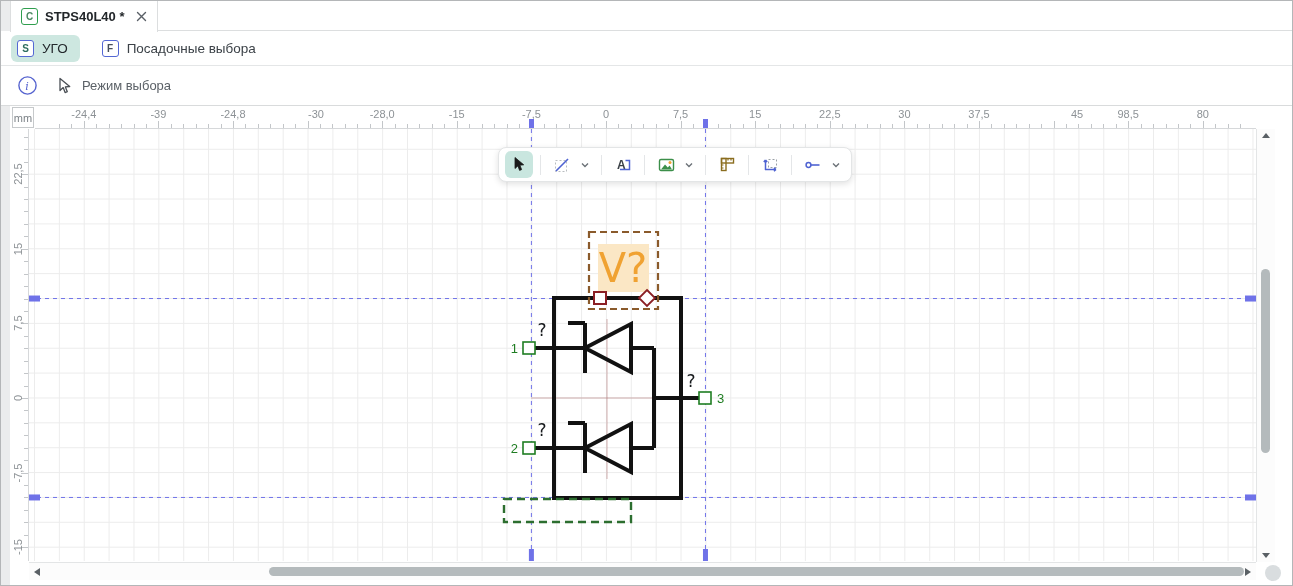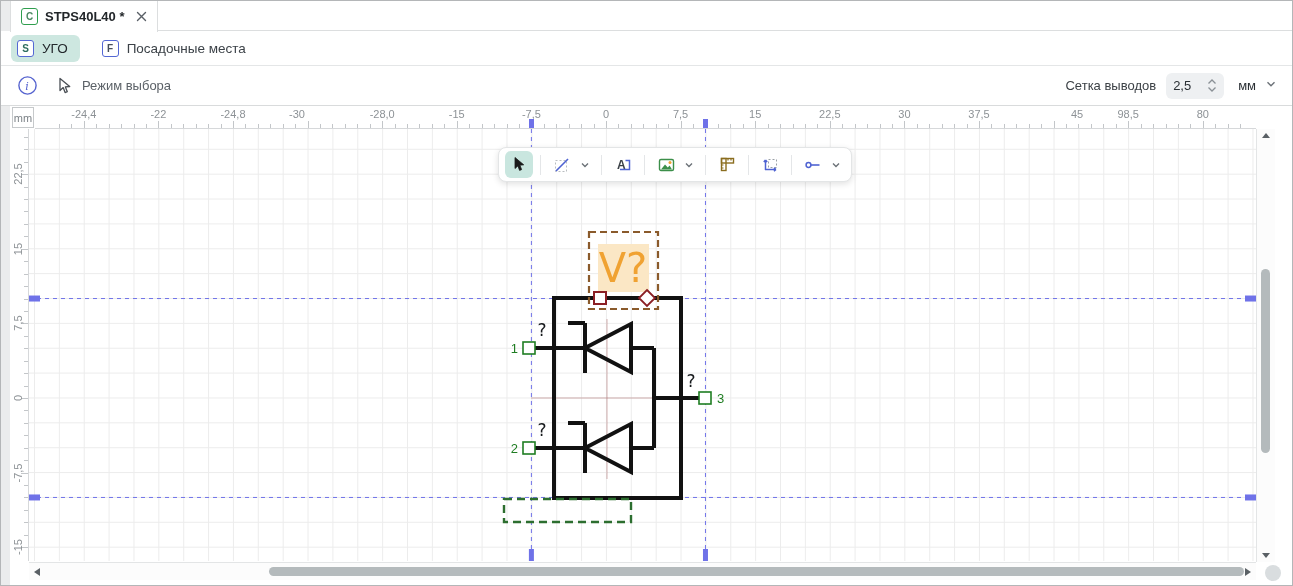--- a/index.html
+++ b/index.html
@@ -85,58 +85,38 @@
     </div>
   </div>
 
   <div class="modebar">
     <div class="mode-chip">
       <span class="letter-chip chip-s">S</span>
       <span class="mode-label">УГО</span>
     </div>
     <div class="mode-plain">
       <span class="letter-chip chip-f">F</span>
-      <span class="mode-label">Посадочные места</span>
+      <span class="mode-label">Посадочные выбора</span>
     </div>
   </div>
 
   <div class="toolrow">
     <span class="info">
       <svg width="21" height="21" viewBox="0 0 21 21">
           <circle cx="10.5" cy="10.5" r="8.6" fill="none" stroke="#5563cf" stroke-width="1.4"></circle>
           <text x="10" y="14.5" font-size="11" font-style="italic" font-family="DejaVu Serif, serif" fill="#5563cf" text-anchor="middle">i</text>
         </svg>
     </span>
     <span class="cursor">
       <svg width="17" height="18" viewBox="0 0 17 18">
           <path d="M4 1.5 L4 13.5 L7.2 10.6 L9.1 15.6 L11.3 14.7 L9.4 9.9 L13.7 9.5 Z" fill="#fff" stroke="#4a4f55" stroke-width="1.3" stroke-linejoin="round"></path>
         </svg>
     </span>
     <span class="mode-text">Режим выбора</span>
 
-    <div class="right-group">
-      <span class="grid-label">Сетка выводов</span>
-      <div class="grid-input-box">
-        <input readonly="" value="2,5" style="">
-        <span class="stepper">
-          <svg width="10" height="6" viewBox="0 0 10 6">
-              <polyline points="1.5,4.5 5,1 8.5,4.5" fill="none" stroke="#8a9096" stroke-width="1.3"></polyline>
-            </svg>
-          <svg width="10" height="6" viewBox="0 0 10 6">
-              <polyline points="1.5,1.5 5,5 8.5,1.5" fill="none" stroke="#8a9096" stroke-width="1.3"></polyline>
-            </svg>
-        </span>
-      </div>
-      <span class="unit-label">мм</span>
-      <span>
-        <svg width="14" height="14" viewBox="0 0 16 16">
-            <polyline points="4,6 8,10 12,6" fill="none" stroke="#6b7177" stroke-width="1.6"></polyline>
-          </svg>
-      </span>
-    </div>
   </div>
 
   <div class="side-gutter"></div>
   <div class="ruler-corner">mm</div>
   <div class="ruler-h" id="rulerH">
       <div class="tick" style="left: 23.9315px; height: 4px;"></div>
       <div class="tick" style="left: 36.3649px; height: 4px;"></div>
       <div class="tick" style="left: 48.7983px; height: 7px;"></div>
       <div class="tick" style="left: 61.2316px; height: 4px;"></div>
       <div class="tick" style="left: 73.665px; height: 4px;"></div>
@@ -225,23 +205,23 @@
       <div class="tick" style="left: 1105.64px; height: 4px;"></div>
       <div class="tick" style="left: 1118.07px; height: 4px;"></div>
       <div class="tick" style="left: 1130.5px; height: 4px;"></div>
       <div class="tick" style="left: 1142.94px; height: 4px;"></div>
       <div class="tick" style="left: 1155.37px; height: 4px;"></div>
       <div class="tick" style="left: 1167.8px; height: 7px;"></div>
       <div class="tick" style="left: 1180.24px; height: 4px;"></div>
       <div class="tick" style="left: 1192.67px; height: 4px;"></div>
       <div class="tick" style="left: 1205.1px; height: 4px;"></div>
       <span class="rlabel" style="left: 48.7983px;">-24,4</span>
-      <span class="rlabel" style="left: 123.398px;">-22</span>
+      <span class="rlabel" style="left: 123.398px;">-39</span>
       <span class="rlabel" style="left: 197.999px;">-24,8</span>
-      <span class="rlabel" style="left: 262px;">-30</span>
+      <span class="rlabel" style="left: 281px;">-30</span>
       <span class="rlabel" style="left: 347.199px;">-28,0</span>
       <span class="rlabel" style="left: 421.799px;">-15</span>
       <span class="rlabel" style="left: 496.4px;">-7,5</span>
       <span class="rlabel" style="left: 571px;">0</span>
       <span class="rlabel" style="left: 645.6px;">7,5</span>
       <span class="rlabel" style="left: 720.201px;">15</span>
       <span class="rlabel" style="left: 794.801px;">22,5</span>
       <span class="rlabel" style="left: 869.401px;">30</span>
       <span class="rlabel" style="left: 944.001px;">37,5</span>
       <span class="rlabel" style="left: 1042px;">45</span>

